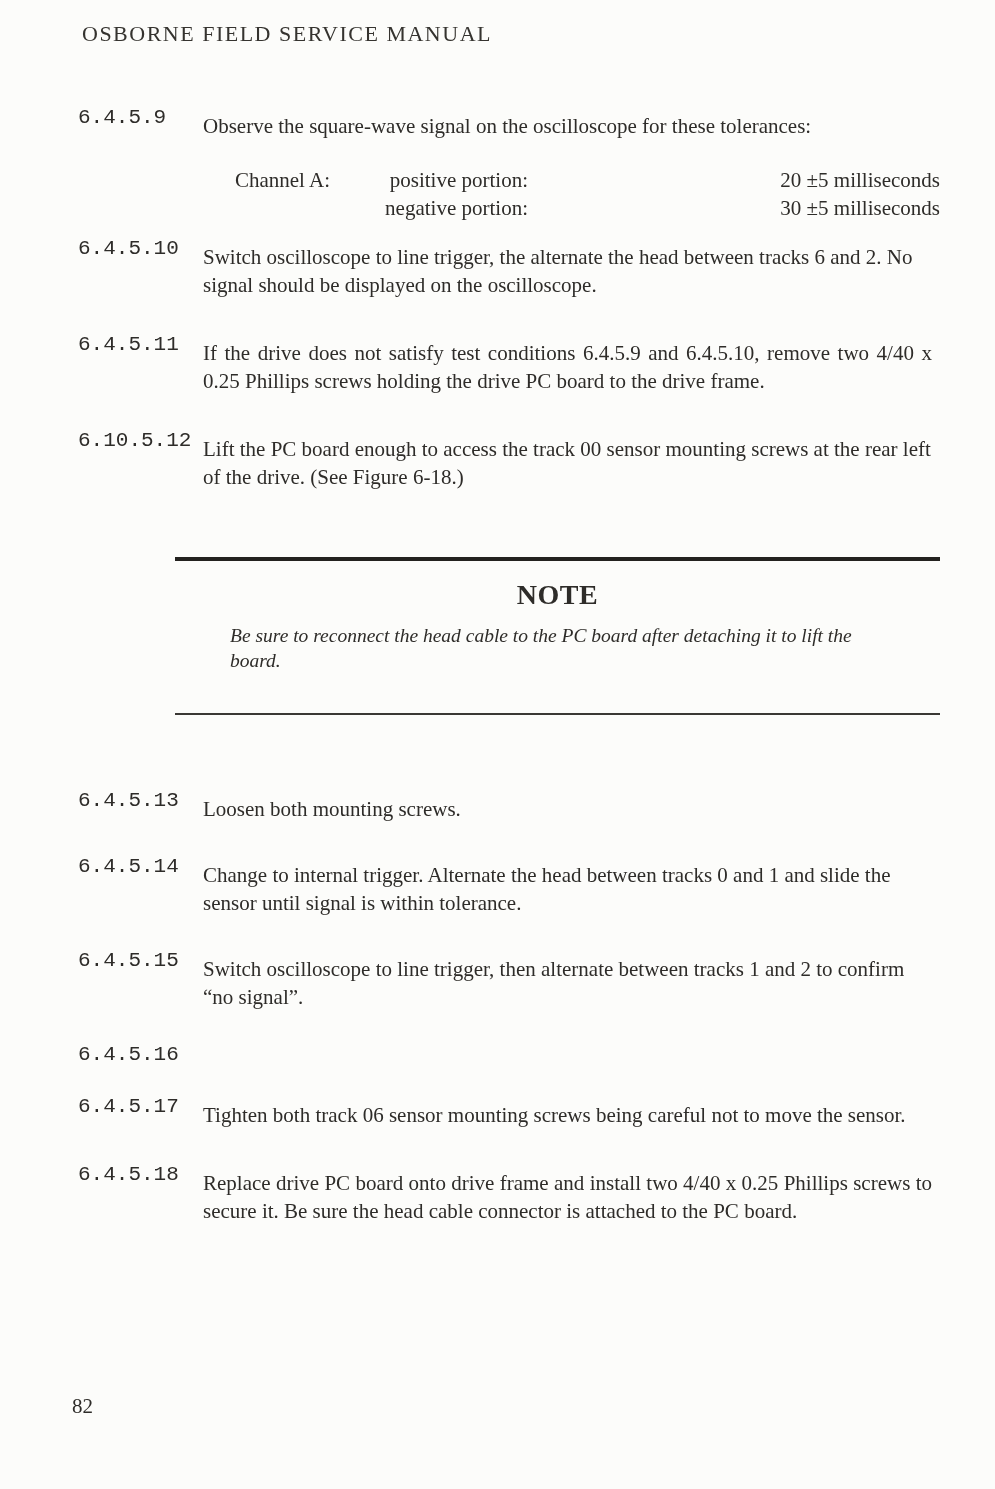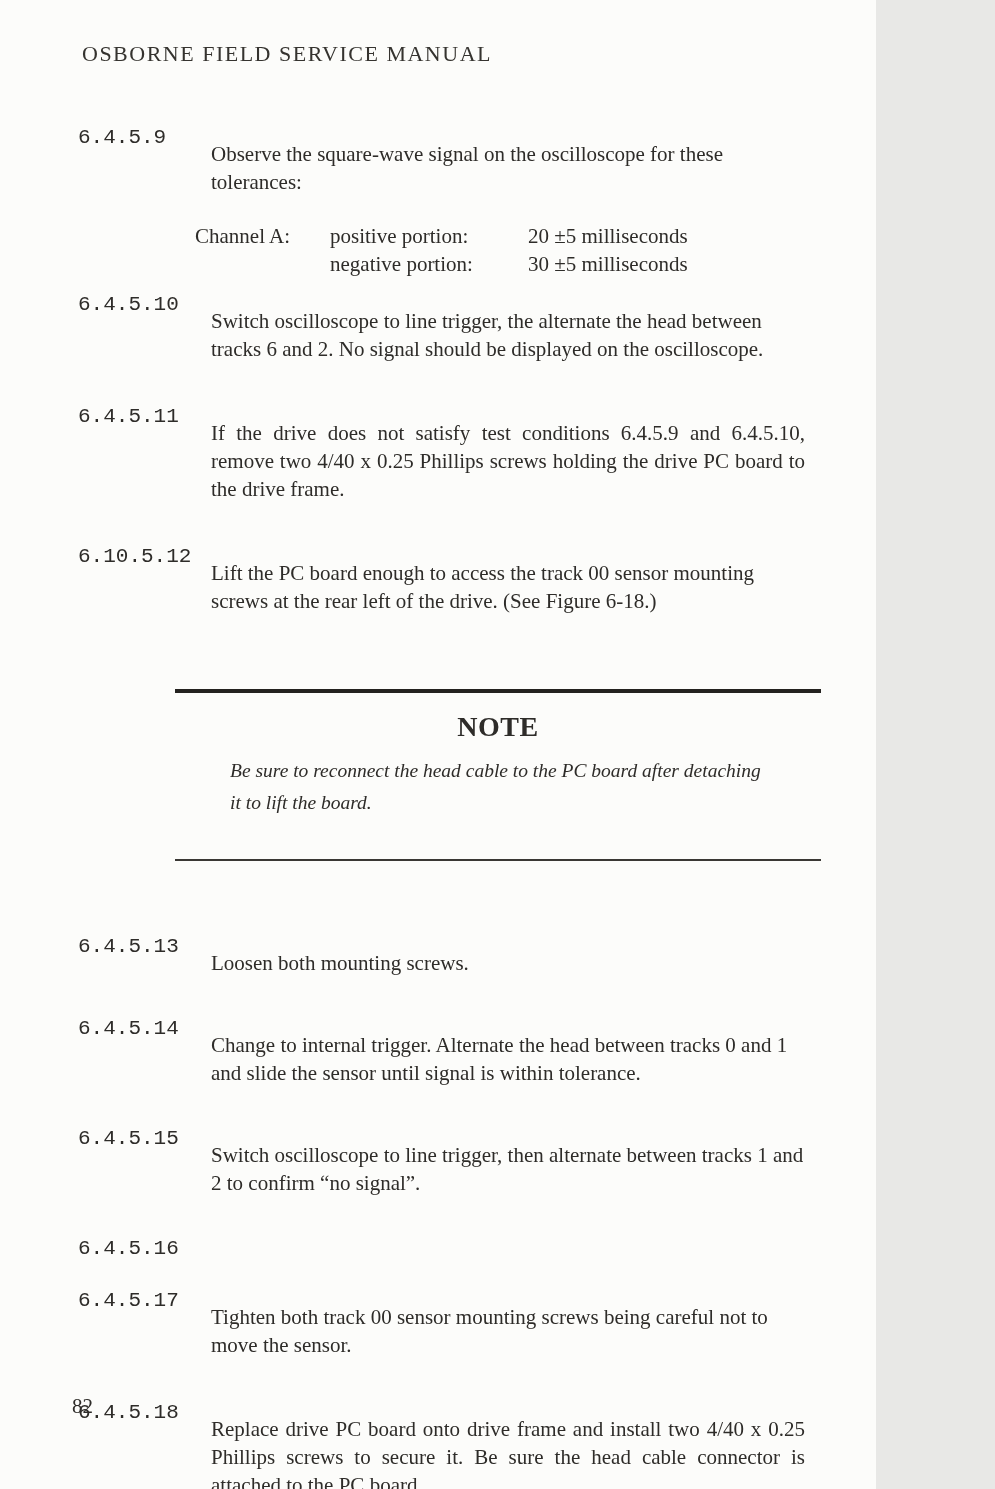--- a/index.html
+++ b/index.html
@@ -2,30 +2,30 @@
 <html><head>
 <meta charset="utf-8">
 <style>
   html, body {
     margin: 0;
     padding: 0;
     background: #e8e8e6;
   }
   .page {
     position: relative;
-    width: 876px;
+    width: 995px;
     height: 1489px;
     background: #fcfcfa;
     color: #2e2c29;
     font-family: "Liberation Serif", serif;
     font-size: 21px;
     line-height: 28px;
     overflow: hidden;
     box-sizing: border-box;
-    padding: 40px 55px 0 78px;
+    padding: 20px 55px 0 78px;
   }
   .doc-header {
     font-size: 22px;
     letter-spacing: 1.5px;
     margin: 0 0 56px 4px;
     font-weight: normal;
     color: #35332f;
   }
   .step {
     display: flex;
@@ -33,32 +33,33 @@
   }
   .stepnum {
     flex: 0 0 117px;
     white-space: nowrap;
     font-family: Liberation Mono, monospace;
   }
   .steptext {
     flex: 1 1 auto;
   }
   .stepbody {
-    margin: 16px;
+    margin: 8px;
   }
   .just .stepbody {
     text-align: justify;
   }
   .gap13 { margin-top: 13px; justify-content: space-between; }
   .gap22 { margin-top: 22px; }
   .gap24 { margin-top: 24px; }
   .channel {
     display: grid;
     grid-template-columns: 135px 198px auto;
     margin: 26px 0 0 0;
+    text-align: right;
   }
   .notebox {
     margin: 58px 0 72px 97px;
   }
   .rule-thick {
     height: 4px;
     background: #24221f;
     margin: 0;
   }
   .rule-thin {
@@ -69,21 +70,21 @@
   .note-title {
     text-align: center;
     font-weight: bold;
     font-size: 28px;
     margin: 20px 0 14px 0;
     letter-spacing: 0.5px;
   }
   .note-body {
     font-style: italic;
     font-size: 19.5px;
-    line-height: 32px;
+    line-height: 25px;
     margin: 0 45px 40px 55px;
   }
   .page-number {
     position: absolute;
     left: 72px;
     top: 1392px;
   }
 </style>
 </head>
 <body>
@@ -156,21 +157,21 @@
     </div>
   </section>
 
   <section class="step gap22">
     <span class="stepnum">6.4.5.16</span>
   </section>
 
   <section class="step gap24">
     <span class="stepnum">6.4.5.17</span>
     <div class="steptext">
-      <p class="stepbody">Tighten both track 00 sensor mounting screws being careful not to move the sensor.</p>
+      <p class="stepbody">Tighten both track 06 sensor mounting screws being careful not to move the sensor.</p>
     </div>
   </section>
 
   <section class="step gap24 just">
     <span class="stepnum">6.4.5.18</span>
     <div class="steptext">
       <p class="stepbody">Replace drive PC board onto drive frame and install two 4/40 x 0.25 Phillips screws to secure it. Be sure the head cable connector is attached to the PC board.</p>
     </div>
   </section>
 

